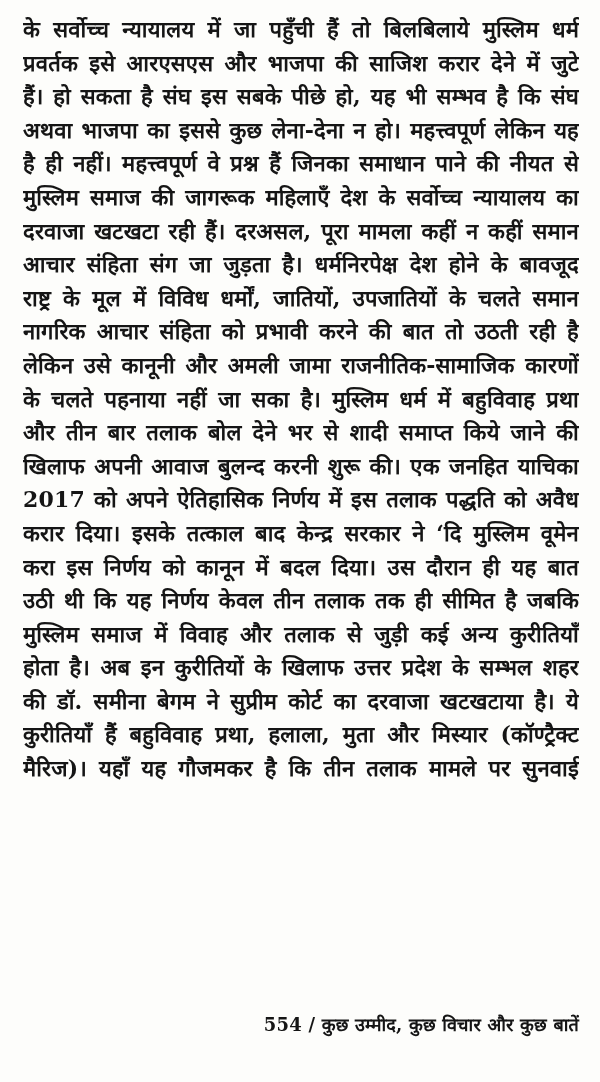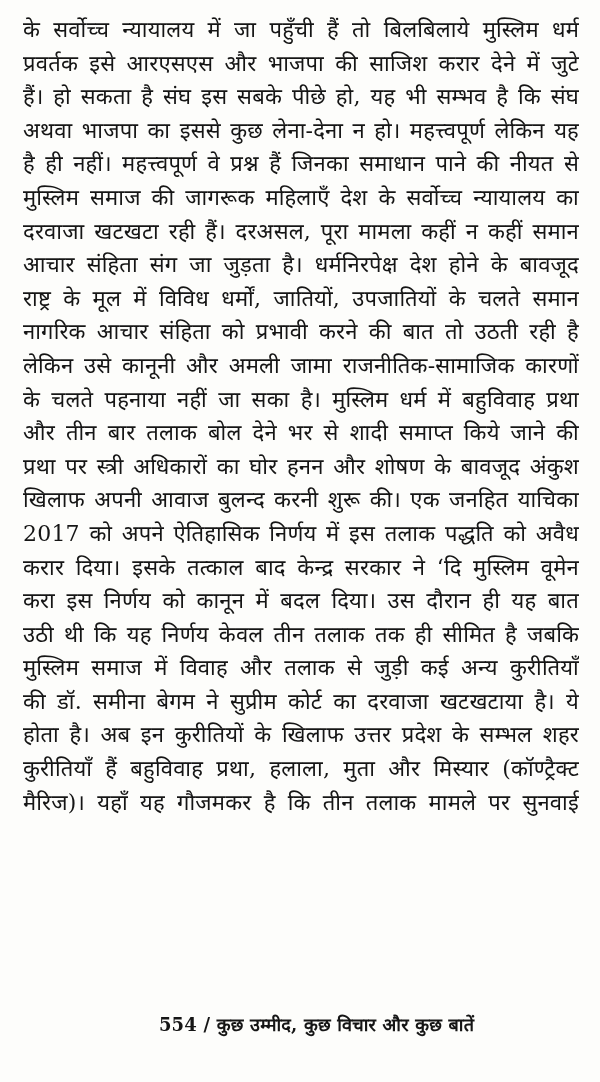--- a/index.html
+++ b/index.html
@@ -16,39 +16,40 @@
     color: #151515;
     font-family: "DejaVu Serif", "DejaVu Sans", serif;
     overflow: hidden;
     box-sizing: border-box;
   }
   .text-block {
     position: absolute;
     top: 13px;
     left: 23px;
     right: 21px;
+    font-weight: bold;
   }
   .line {
     font-size: 22px;
     line-height: 33.6px;
     height: 33.6px;
     text-align: justify;
     text-align-last: justify;
     letter-spacing: 0.2px;
     overflow: hidden;
   }
   .footer {
     position: absolute;
     left: 23px;
     right: 21px;
     top: 1012px;
     font-size: 18px;
     line-height: 26px;
     font-weight: 700;
-    text-align: center;
+    text-align: right;
     letter-spacing: 0.2px;
     margin-left: 31px;
   }
   .footer span { font-weight: 700; }
 </style>
 </head>
 <body>
 
 <div class="page">
   <div class="text-block">
@@ -58,29 +59,28 @@
     <div class="line">अथवा भाजपा का इससे कुछ लेना-देना न हो। महत्त्वपूर्ण लेकिन यह</div>
     <div class="line">है ही नहीं। महत्त्वपूर्ण वे प्रश्न हैं जिनका समाधान पाने की नीयत से</div>
     <div class="line">मुस्लिम समाज की जागरूक महिलाएँ देश के सर्वोच्च न्यायालय का</div>
     <div class="line">दरवाजा खटखटा रही हैं। दरअसल, पूरा मामला कहीं न कहीं समान</div>
     <div class="line">आचार संहिता संग जा जुड़ता है। धर्मनिरपेक्ष देश होने के बावजूद</div>
     <div class="line">राष्ट्र के मूल में विविध धर्मों, जातियों, उपजातियों के चलते समान</div>
     <div class="line">नागरिक आचार संहिता को प्रभावी करने की बात तो उठती रही है</div>
     <div class="line">लेकिन उसे कानूनी और अमली जामा राजनीतिक-सामाजिक कारणों</div>
     <div class="line">के चलते पहनाया नहीं जा सका है। मुस्लिम धर्म में बहुविवाह प्रथा</div>
     <div class="line">और तीन बार तलाक बोल देने भर से शादी समाप्त किये जाने की</div>
-    <div class="line">प्रथा पर स्त्री अधिकारों का घोर हनन और शोषण के बावजूद अंकुश</div>
     <div class="line">खिलाफ अपनी आवाज बुलन्द करनी शुरू की। एक जनहित याचिका</div>
     <div class="line">2017 को अपने ऐतिहासिक निर्णय में इस तलाक पद्धति को अवैध</div>
     <div class="line">करार दिया। इसके तत्काल बाद केन्द्र सरकार ने ‘दि मुस्लिम वूमेन</div>
     <div class="line">करा इस निर्णय को कानून में बदल दिया। उस दौरान ही यह बात</div>
     <div class="line">उठी थी कि यह निर्णय केवल तीन तलाक तक ही सीमित है जबकि</div>
     <div class="line">मुस्लिम समाज में विवाह और तलाक से जुड़ी कई अन्य कुरीतियाँ</div>
+    <div class="line">होता है। अब इन कुरीतियों के खिलाफ उत्तर प्रदेश के सम्भल शहर</div>
     <div class="line">की डॉ. समीना बेगम ने सुप्रीम कोर्ट का दरवाजा खटखटाया है। ये</div>
-    <div class="line">होता है। अब इन कुरीतियों के खिलाफ उत्तर प्रदेश के सम्भल शहर</div>
     <div class="line">कुरीतियाँ हैं बहुविवाह प्रथा, हलाला, मुता और मिस्यार (कॉण्ट्रैक्ट</div>
     <div class="line">मैरिज)। यहाँ यह गौजमकर है कि तीन तलाक मामले पर सुनवाई</div>
   </div>
 
   <div class="footer">
     <span>554</span><span> / </span><span>कुछ उम्मीद, कुछ विचार और कुछ बातें</span>
   </div>
 </div>
 
 </body></html>

